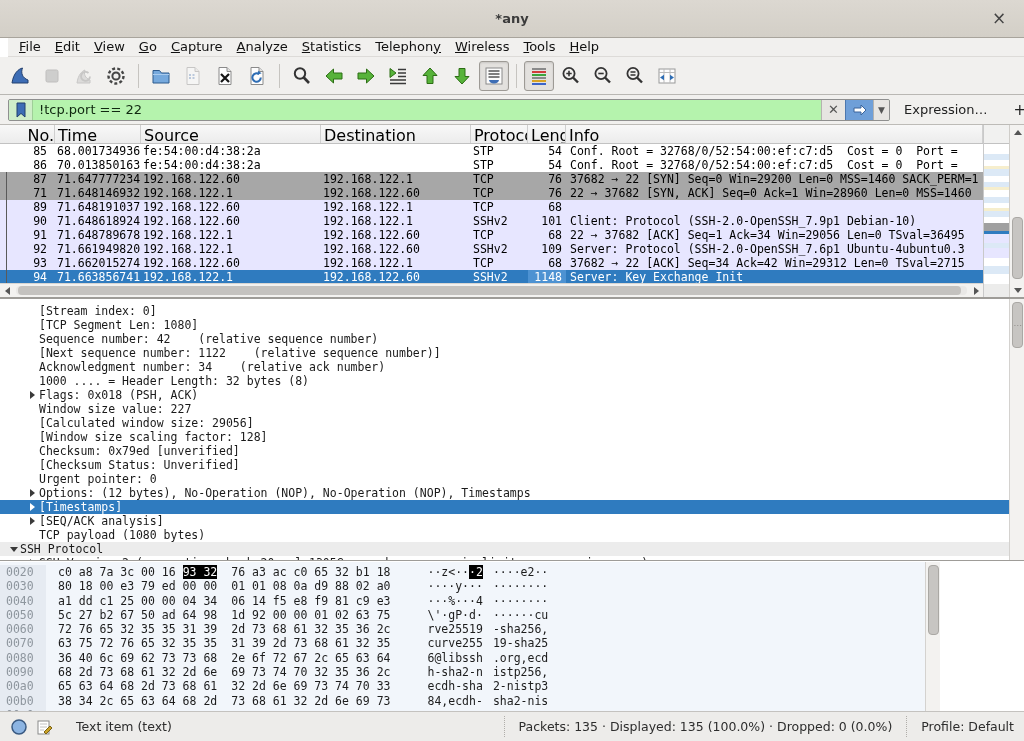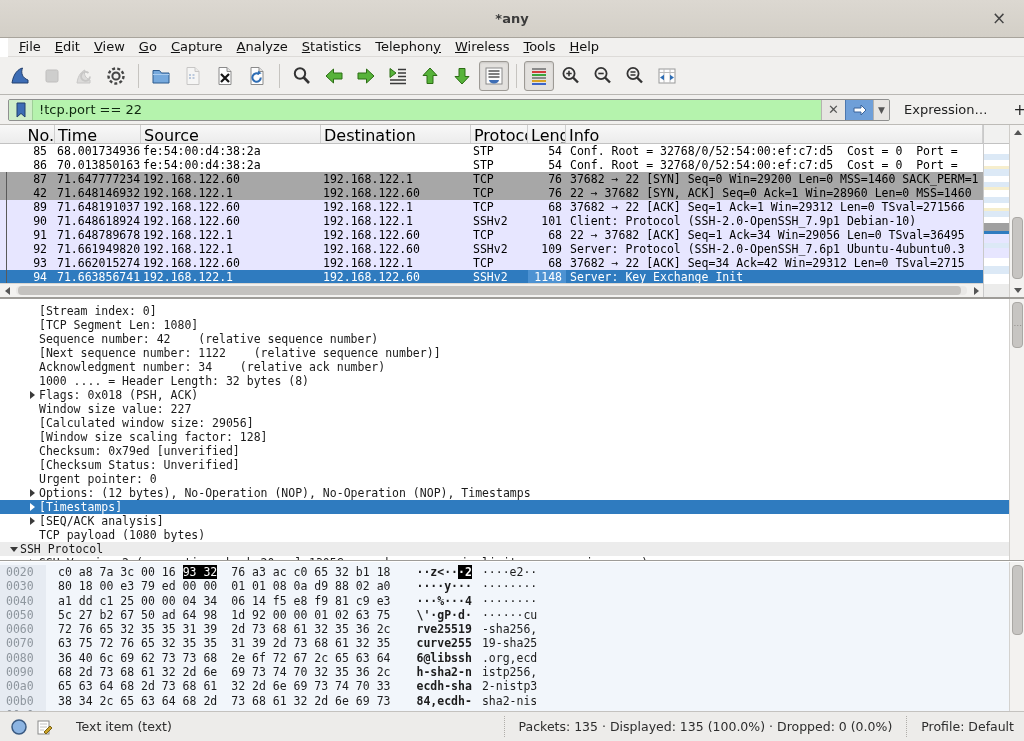--- a/index.html
+++ b/index.html
@@ -107,27 +107,27 @@
   .tri-c { width:0; height:0; border-left:5px solid #3a3a3a; border-top:4px solid transparent; border-bottom:4px solid transparent; }
   .tri-e { width:0; height:0; border-top:5px solid #3a3a3a; border-left:4px solid transparent; border-right:4px solid transparent; }
   .dline.sel { background:#2f7bbf; color:#fff; }
   .dline.sel .tri-c { border-left-color:#fff; }
   .dline.band { background:#ececec; }
   #dscroll { position:absolute; right:0; top:0; width:15px; height:100%; background:#f3f2f0; border-left:1px solid #d4d2cf; }
   #dhandle { position:absolute; left:2px; top:3px; width:11px; height:46px; background:#c7c5c2; border:1px solid #aaa8a4; border-radius:4px; }
   #dhandle::after { content:"⋯"; display:block; text-align:center; color:#8a8884; font-size:8px; line-height:46px; }
 
   
-  #hex { position:absolute; left:0; top:562px; width:1024px; height:149px; background:#f2f6fb; overflow:hidden; }
+  #hex { position:absolute; left:0; top:562px; width:940px; height:149px; background:#f2f6fb; overflow:hidden; }
   #hexrows { padding-top:3px; }
   .hrow { display:flex; height:14.3px; line-height:14.3px; font-size:11.5px; white-space:pre; }
   .off { flex:0 0 46px; padding-left:6px; background:#e6ebf2; color:#8e969e; }
   .hseg { color:#1c1c1c; }
   .hl { background:#000000; color:#fff; }
-  .h1 { margin-left:12px; } .h2 { margin-left:14px; } .a1 { margin-left:26px;font-weight:bold; } .a2 { margin-left:10px; }
+  .h1 { margin-left:12px; } .h2 { margin-left:14px; } .a1 { margin-left:37px; } .a2 { margin-left:10px; }
   #hscroll2 { position:absolute; right:0; top:0; width:15px; height:100%; background:#f3f2f0; border-left:1px solid #d4d2cf; }
   #hhandle2 { position:absolute; left:2px; top:3px; width:11px; height:70px; background:#c7c5c2; border:1px solid #aaa8a4; border-radius:4px; }
 
   
   #statusbar { position:absolute; left:0; top:711px; width:1024px; height:30px;
                background:#edecea; border-top:1px solid #c4c2bf;
                display:flex; align-items:center; padding:0 10px; font-size:12.5px; color:#2d2d2d; }
   #statusbar .sicon { margin-right:8px; display:flex; align-items:center; }
   #stattext { margin-left:14px; }
   #statspacer { flex:1; }
@@ -319,22 +319,22 @@
         <div class="hc c2">Source</div>
         <div class="hc c3">Destination</div>
         <div class="hc c4">Protocol</div>
         <div class="hc c5">Length</div>
         <div class="hc c6">Info</div>
       </div>
     <div id="plbody" class="mono">
         <div class="prow w"><span class="c0">85</span><span class="c1">68.001734936</span><span class="c2">fe:54:00:d4:38:2a</span><span class="c3"></span><span class="c4">STP</span><span class="c5">54</span><span class="c6">Conf. Root = 32768/0/52:54:00:ef:c7:d5  Cost = 0  Port = </span></div>
         <div class="prow w"><span class="c0">86</span><span class="c1">70.013850163</span><span class="c2">fe:54:00:d4:38:2a</span><span class="c3"></span><span class="c4">STP</span><span class="c5">54</span><span class="c6">Conf. Root = 32768/0/52:54:00:ef:c7:d5  Cost = 0  Port = </span></div>
         <div class="prow g rel"><span class="c0">87</span><span class="c1">71.647777234</span><span class="c2">192.168.122.60</span><span class="c3">192.168.122.1</span><span class="c4">TCP</span><span class="c5">76</span><span class="c6">37682 → 22 [SYN] Seq=0 Win=29200 Len=0 MSS=1460 SACK_PERM=1</span></div>
-        <div class="prow g rel"><span class="c0">42</span><span class="c1">71.648146932</span><span class="c2">192.168.122.1</span><span class="c3">192.168.122.60</span><span class="c4">TCP</span><span class="c5">76</span><span class="c6">22 → 37682 [SYN, ACK] Seq=0 Ack=1 Win=28960 Len=0 MSS=1460</span></div>
-        <div class="prow l rel"><span class="c0">89</span><span class="c1">71.648191037</span><span class="c2">192.168.122.60</span><span class="c3">192.168.122.1</span><span class="c4">TCP</span><span class="c5">68</span><span class="c6">37682 → 22 [ACK] Seq=1 Ack=1 Win=29312 Len=0 TSval=271566</span></div>
+        <div class="prow g rel"><span class="c0">71</span><span class="c1">71.648146932</span><span class="c2">192.168.122.1</span><span class="c3">192.168.122.60</span><span class="c4">TCP</span><span class="c5">76</span><span class="c6">22 → 37682 [SYN, ACK] Seq=0 Ack=1 Win=28960 Len=0 MSS=1460</span></div>
+        <div class="prow l rel"><span class="c0">89</span><span class="c1">71.648191037</span><span class="c2">192.168.122.60</span><span class="c3">192.168.122.1</span><span class="c4">TCP</span><span class="c5">68</span></div>
         <div class="prow l rel"><span class="c0">90</span><span class="c1">71.648618924</span><span class="c2">192.168.122.60</span><span class="c3">192.168.122.1</span><span class="c4">SSHv2</span><span class="c5">101</span><span class="c6">Client: Protocol (SSH-2.0-OpenSSH_7.9p1 Debian-10)</span></div>
         <div class="prow l rel"><span class="c0">91</span><span class="c1">71.648789678</span><span class="c2">192.168.122.1</span><span class="c3">192.168.122.60</span><span class="c4">TCP</span><span class="c5">68</span><span class="c6">22 → 37682 [ACK] Seq=1 Ack=34 Win=29056 Len=0 TSval=36495</span></div>
         <div class="prow l rel"><span class="c0">92</span><span class="c1">71.661949820</span><span class="c2">192.168.122.1</span><span class="c3">192.168.122.60</span><span class="c4">SSHv2</span><span class="c5">109</span><span class="c6">Server: Protocol (SSH-2.0-OpenSSH_7.6p1 Ubuntu-4ubuntu0.3</span></div>
         <div class="prow l rel"><span class="c0">93</span><span class="c1">71.662015274</span><span class="c2">192.168.122.60</span><span class="c3">192.168.122.1</span><span class="c4">TCP</span><span class="c5">68</span><span class="c6">37682 → 22 [ACK] Seq=34 Ack=42 Win=29312 Len=0 TSval=2715</span></div>
         <div class="prow s rel"><span class="c0">94</span><span class="c1">71.663856741</span><span class="c2">192.168.122.1</span><span class="c3">192.168.122.60</span><span class="c4">SSHv2</span><span class="c5">1148</span><span class="c6">Server: Key Exchange Init</span></div>
       </div>
     <div id="plhscroll">
       <div class="harrow">
           <div class="tri-left"></div>
         </div>

